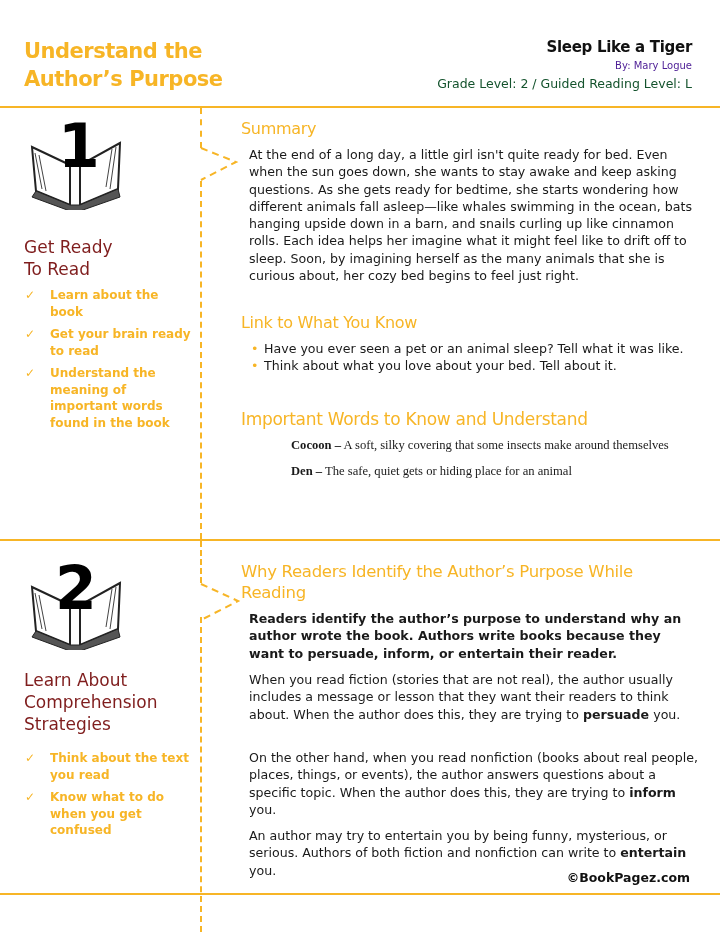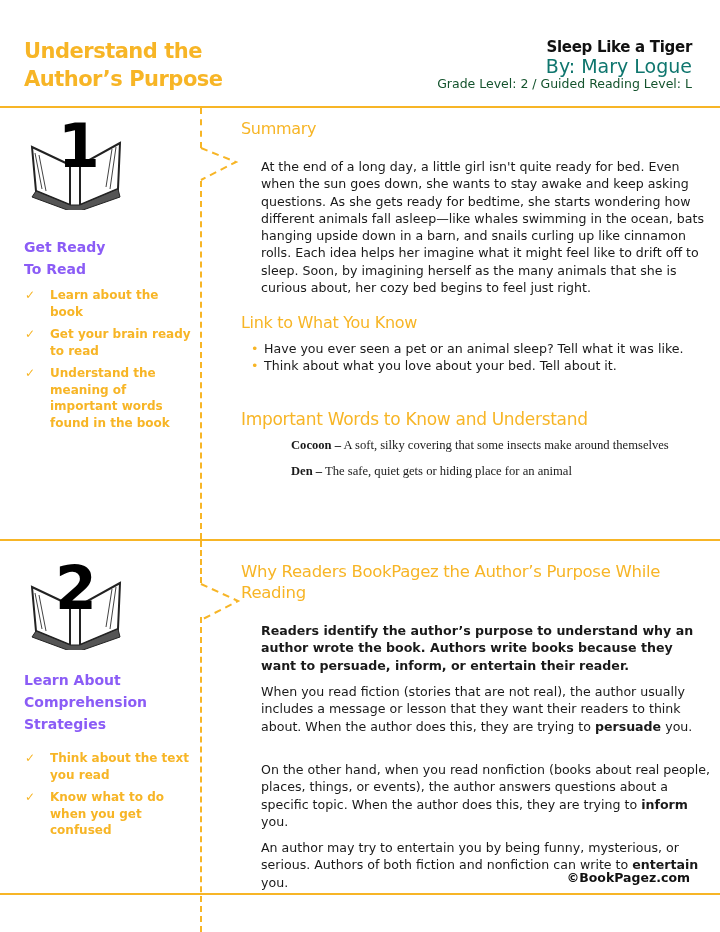--- a/index.html
+++ b/index.html
@@ -1,32 +1,32 @@
 <!DOCTYPE html>
 <html><head>
 <meta charset="utf-8">
 <style>
   html, body { margin:0; padding:0; background:#ffffff; }
   body { width:720px; height:932px; position:relative; overflow:hidden; font-family:"DejaVu Sans", sans-serif; color:#1a1a1a; }
   .title { position:absolute; left:24px; top:37px; font-family:"DejaVu Sans", sans-serif; font-weight:bold; color:#f7b526; font-size:21px; line-height:28px; letter-spacing:-0.5px; }
   .bookinfo { position:absolute; right:28px; top:38px; text-align:right; font-family:"DejaVu Sans", sans-serif; }
   .bookinfo .bt { font-weight:bold; font-size:15px; line-height:19px; color:#111; letter-spacing:-0.3px; }
-  .bookinfo .ba { font-size:19px; line-height:18px; color:#0f766e; }
+  .bookinfo .ba { font-size:10px; line-height:18px; color:#4c1d95; }
   .bookinfo .gl { font-size:12.5px; line-height:18px; color:#14532d; }
   .hline { position:absolute; left:0; width:720px; height:2px; background:#f7b526; }
   .vdash { position:absolute; left:200px; width:0; border-left:2px dashed #f7b526; }
   .chev { position:absolute; left:200px; }
   .book { position:absolute; left:26px; width:100px; height:85px; }
   .bignum { position:absolute; font-weight:bold; font-size:60px; color:#000; font-family:"DejaVu Sans", sans-serif; }
-  .stephead { position:absolute; left:24px; font-weight:bold; font-size:14px; line-height:22px; color:#8b5cf6; }
+  .stephead { position:absolute; left:24px; font-weight:normal; font-size:17px; line-height:22px; color:#7f1d1d; }
   .checks { position:absolute; left:24px; width:170px; margin:0; padding:0; list-style:none; }
   .checks li { position:relative; padding-left:26px; color:#f7b526; font-weight:bold; font-size:12px; line-height:16.5px; margin-bottom:6px; }
   .checks li .ck { position:absolute; left:1px; top:0; font-size:12px; }
   .sec-h { position:absolute; left:241px; color:#f7b526; font-weight:normal; font-size:16px; line-height:21px; letter-spacing:-0.3px; }
-  .body-t { position:absolute; left:249px; width:450px; font-size:12.6px; line-height:17.3px; color:#1a1a1a; margin:12px; }
+  .body-t { position:absolute; left:249px; width:450px; font-size:12.6px; line-height:17.3px; color:#1a1a1a; margin:0; }
   .bullets { position:absolute; left:249px; width:450px; margin:0; padding:0; list-style:none; font-size:12.6px; line-height:17.3px; }
   .bullets li { position:relative; padding-left:15px; }
   .bullets li .dot { position:absolute; left:2px; top:0; color:#f7b526; }
   .words { position:absolute; left:291px; width:410px; font-size:12.6px; line-height:17.3px; }
   .words p { margin:0 0 9px 0;font-family:Liberation Serif, serif; }
   .footer { position:absolute; right:30px; top:870px; font-weight:bold; font-size:12.5px; color:#111;text-align:center; }
   b { font-weight:bold; }
 </style>
 </head>
 <body>
@@ -111,19 +111,19 @@
 <div class="stephead" style="top:669px">
   <div>Learn About</div>
   <div>Comprehension</div>
   <div>Strategies</div>
 </div>
 <ul class="checks" style="top:750px">
   <li><span class="ck">✓</span><span>Think about the text you read</span></li>
   <li><span class="ck">✓</span><span>Know what to do when you get confused</span></li>
 </ul>
 
-<div class="sec-h" style="top:561px;width:460px;font-size:16.5px;line-height:21px">Why Readers BookPagez the Author’s Purpose While Reading</div>
+<div class="sec-h" style="top:561px;width:460px;font-size:16.5px;line-height:21px">Why Readers Identify the Author’s Purpose While Reading</div>
 <p class="body-t" style="top:610px;font-weight:bold">Readers identify the author’s purpose to understand why an author wrote the book.  Authors write books because they want to persuade, inform, or entertain their reader.</p>
 <p class="body-t" style="top:671px"><span>When you read fiction (stories that are not real), the author usually includes a message or lesson that they want their readers to think about.  When the author does this, they are trying to </span><b>persuade</b><span> you.</span></p>
 <p class="body-t" style="top:749px"><span>On the other hand, when you read nonfiction (books about real people, places, things, or events), the author answers questions about a specific topic.  When the author does this, they are trying to </span><b>inform</b><span> you.</span></p>
 <p class="body-t" style="top:827px"><span>An author may try to entertain you by being funny, mysterious, or serious.  Authors of both fiction and nonfiction can write to </span><b>entertain</b><span> you.</span></p>
 
 <div class="footer">©BookPagez.com</div>
 
 </body></html>

